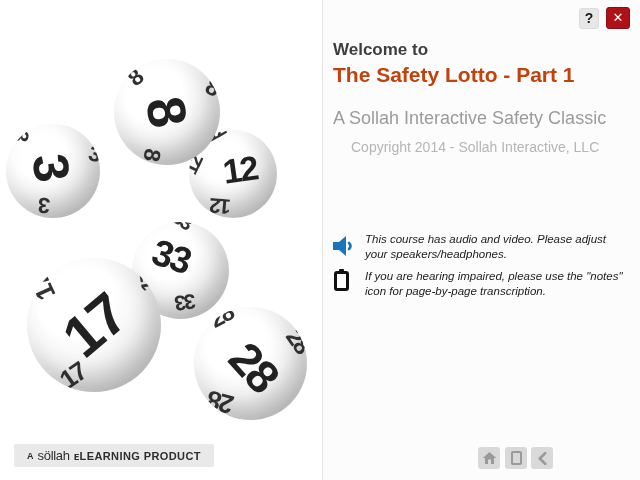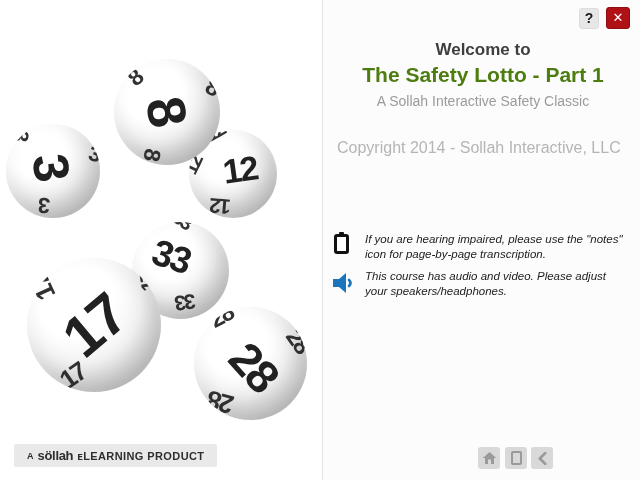--- a/index.html
+++ b/index.html
@@ -17,25 +17,25 @@
   .help-btn{
     position:absolute;left:256px;top:8px;width:20px;height:21px;
     background:#e7e7e7;border:1px solid #dcdcdc;border-radius:3px;
     font-size:14px;font-weight:bold;color:#1a1a1a;text-align:center;line-height:19px;cursor:pointer;
   }
   .close-btn{
     position:absolute;left:283px;top:7px;width:24px;height:22px;
     background:#b01117;border:1px solid #8d0d12;border-radius:3px;
     color:#ffffff;font-size:13px;font-weight:bold;text-align:center;line-height:20px;cursor:pointer;
   }
-  .titleblock{position:absolute;left:10px;top:40px;width:300px;text-align:center;}
+  .titleblock{position:absolute;left:10px;top:40px;width:300px;}
   .welcome{font-size:17px;font-weight:bold;color:#3e3e3e;line-height:20px;}
-  .course-title{font-size:21px;font-weight:bold;color:#4d7c0f;line-height:27px;margin-top:1px;}
-  .subtitle{font-size:14px;color:#9b9b9b;line-height:22px;margin-top:2px;}
-  .copyright{position:absolute;left:14px;top:139px;font-size:16px;color:#b5b5b5;}
+  .course-title{font-size:21px;font-weight:bold;color:#c2410c;line-height:27px;margin-top:1px;}
+  .subtitle{font-size:18px;color:#9b9b9b;line-height:22px;margin-top:19px;}
+  .copyright{position:absolute;left:28px;top:139px;font-size:14px;color:#b5b5b5;}
 
   .notices{position:absolute;left:8px;top:232px;width:302px;}
   .notice{display:flex;margin-bottom:7px;}
   .notice-icon{width:34px;flex:0 0 34px;padding-top:2px;}
   .notice-text{
     font-size:11.5px;font-style:italic;color:#1c1c1c;line-height:15px;width:264px;
   }
   .doc-glyph{
     display:inline-block;width:15px;height:20px;border:3px solid #111;border-radius:3px;
     position:relative;margin-left:3px;background:#fff;
@@ -59,21 +59,21 @@
     letter-spacing:.5px;
   }
 
   
   .badge{
     position:absolute;left:14px;top:444px;height:23px;padding:0 13px;
     background:#e9e9e9;border-radius:2px;display:inline-flex;align-items:center;gap:4px;
     color:#2e2e2e;white-space:nowrap;
   }
   .badge .pre{font-size:9px;font-weight:bold;}
-  .badge .brand{font-size:13px;font-weight:bold;letter-spacing:-.3px;}
+  .badge .brand{font-size:13px;font-weight:normal;letter-spacing:-.3px;}
   .badge .suf{font-size:11px;font-weight:bold;letter-spacing:.4px;}
 
   
   .ball{
     position:absolute;border-radius:50%;overflow:hidden;
     background:radial-gradient(circle at 36% 30%, #ffffff 0%, #ffffff 30%, #f4f4f4 52%, #e3e3e3 68%, #cbcbcb 84%, #aeaeae 97%);
     box-shadow:inset -10px -14px 22px rgba(70,70,70,.22), inset 4px 6px 10px rgba(255,255,255,.85);
   }
   .num{
     position:absolute;font-weight:bold;color:#212121;letter-spacing:-2px;
@@ -143,32 +143,32 @@
       <div class="welcome">Welcome to</div>
       <div class="course-title">The Safety Lotto - Part 1</div>
       <div class="subtitle">A Sollah Interactive Safety Classic</div>
     </div>
 
     <div class="copyright">Copyright 2014 - Sollah Interactive, LLC</div>
 
     <div class="notices">
       <div class="notice">
         <div class="notice-icon">
-          <span class="doc-glyph"></span>
-        </div>
-        <div class="notice-text">If you are hearing impaired, please use the "notes" icon for page-by-page transcription.</div>
-      </div>
-      <div class="notice">
-        <div class="notice-icon">
           <svg width="26" height="24" viewBox="0 0 26 24">
             <path d="M2 8 H8 L15 2 V22 L8 16 H2 Z" fill="#1b75bc"></path>
             <path d="M18 9 q3 3 0 6" fill="none" stroke="#1b75bc" stroke-width="2.6" stroke-linecap="round"></path>
           </svg>
         </div>
         <div class="notice-text">This course has audio and video. Please adjust your speakers/headphones.</div>
+      </div>
+      <div class="notice">
+        <div class="notice-icon">
+          <span class="doc-glyph"></span>
+        </div>
+        <div class="notice-text">If you are hearing impaired, please use the "notes" icon for page-by-page transcription.</div>
       </div>
     </div>
   </div>
 
   <div class="badge">
     <span class="pre">A</span>
     <span class="brand">söllah</span>
     <span class="suf">ᴇLEARNING PRODUCT</span>
   </div>
 

